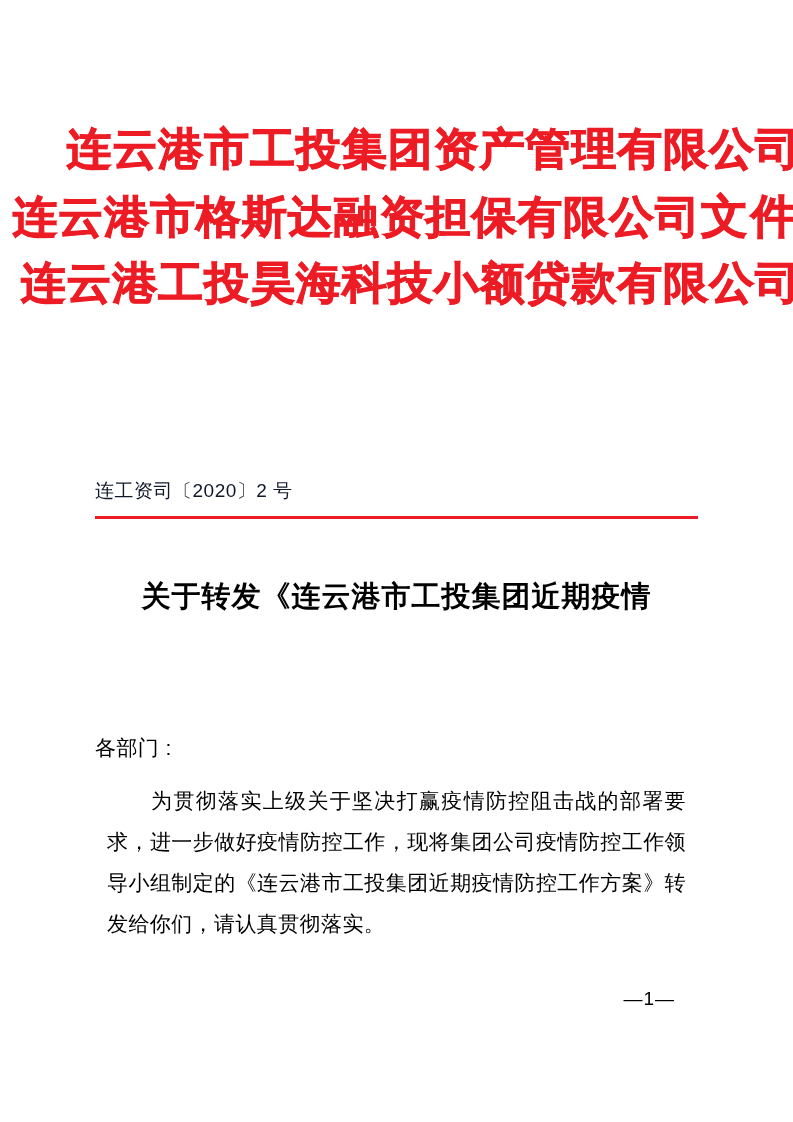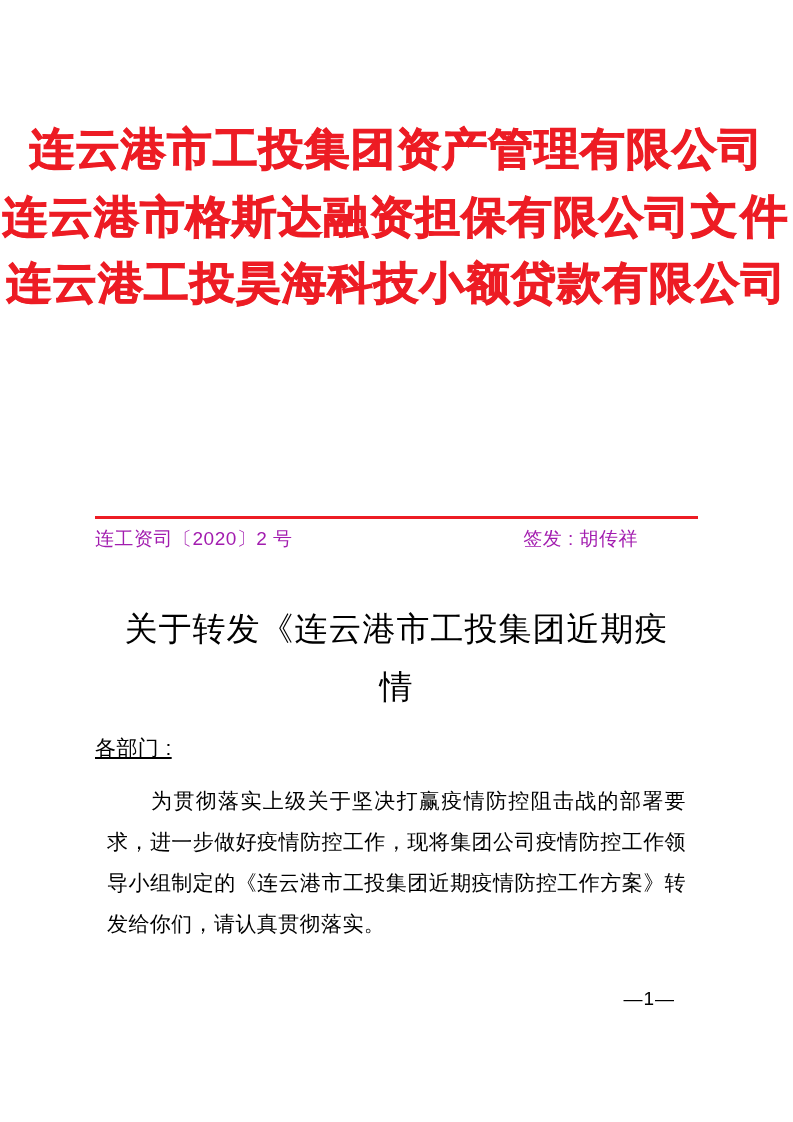--- a/index.html
+++ b/index.html
@@ -20,21 +20,21 @@
     overflow: hidden;
     box-sizing: border-box;
   }
 
   
   .letterhead {
     position: absolute;
     left: 0;
     right: 0;
     top: 128px;
-    text-align: center;
+    text-align: right;
   }
   .lh-line {
     color: #ed1c24;
     font-family: "Liberation Serif", "DejaVu Serif", serif;
     font-weight: bold;
     letter-spacing: 1px;
     line-height: 1.0;
     white-space: nowrap;
     -webkit-text-stroke: 1px #ed1c24;
   }
@@ -61,22 +61,21 @@
   .docnum-row {
     position: absolute;
     left: 95px;
     right: 95px;
     top: 478px;
     display: flex;
     justify-content: space-between;
     align-items: baseline;
     font-size: 19px;
     font-family: "Liberation Sans", "DejaVu Sans", sans-serif;
-    color: #a21caf;
-    margin-top: 48px;
+    color: #0f172a;
   }
   .docnum {
     letter-spacing: 0.5px;
   }
   .signer {
     letter-spacing: 0.5px;
     padding-right: 60px;
   }
   .red-rule {
     position: absolute;
@@ -85,24 +84,24 @@
     top: 516px;
     height: 3px;
     background: #ed1c24;
   }
 
   
   .doc-title {
     position: absolute;
     left: 110px;
     right: 110px;
-    top: 600px;
+    top: 571px;
     text-align: center;
-    font-size: 33px;
-    font-weight: normal;
+    font-size: 29px;
+    font-weight: bold;
     line-height: 1.75;
     letter-spacing: 1px;
     font-family: "Liberation Sans", "DejaVu Sans", sans-serif;
   }
   .doc-title .tl {
     display: block;
   }
 
   
   .body-block {
@@ -111,21 +110,20 @@
     right: 95px;
     top: 728px;
     font-size: 21px;
     line-height: 1.95;
     letter-spacing: 0.4px;
     font-family: "Liberation Sans", "DejaVu Sans", sans-serif;
     text-align: justify;
   }
   .salutation {
     margin: 0 0 2px 0;
-    text-decoration: underline;
   }
   .para {
     margin: 12px;
     text-indent: 2.1em;
   }
 
   
   .page-number {
     position: absolute;
     right: 118px;
@@ -141,21 +139,20 @@
 <div class="page">
 
   <div class="letterhead">
     <div class="lh-line lh-line-1">连云港市工投集团资产管理有限公司</div>
     <div class="lh-line lh-line-2"><span>连云港市格斯达融资担保有限公司</span><span class="lh-doc-word">文件</span></div>
     <div class="lh-line lh-line-3">连云港工投昊海科技小额贷款有限公司</div>
   </div>
 
   <div class="docnum-row">
     <div class="docnum">连工资司〔2020〕2 号</div>
-    <div class="signer">签发 : 胡传祥</div>
   </div>
 
   <div class="red-rule"></div>
 
   <div class="doc-title">
     <span class="tl">关于转发《连云港市工投集团近期疫情</span>
   </div>
 
   <div class="body-block">
     <p class="salutation">各部门 :</p>

